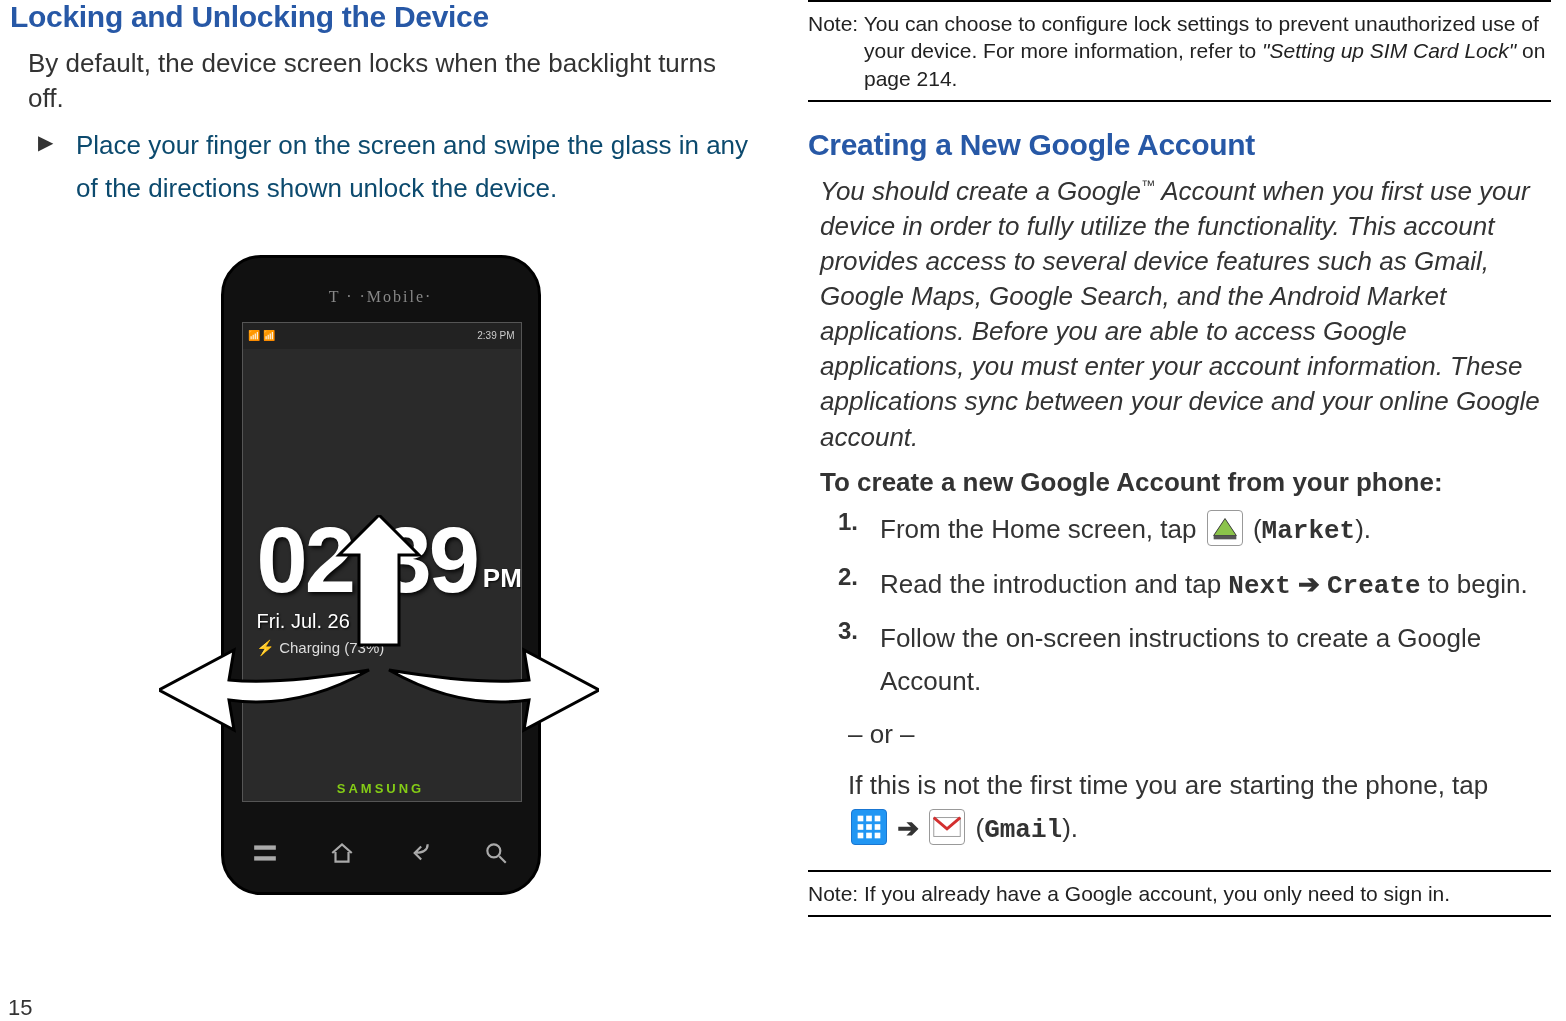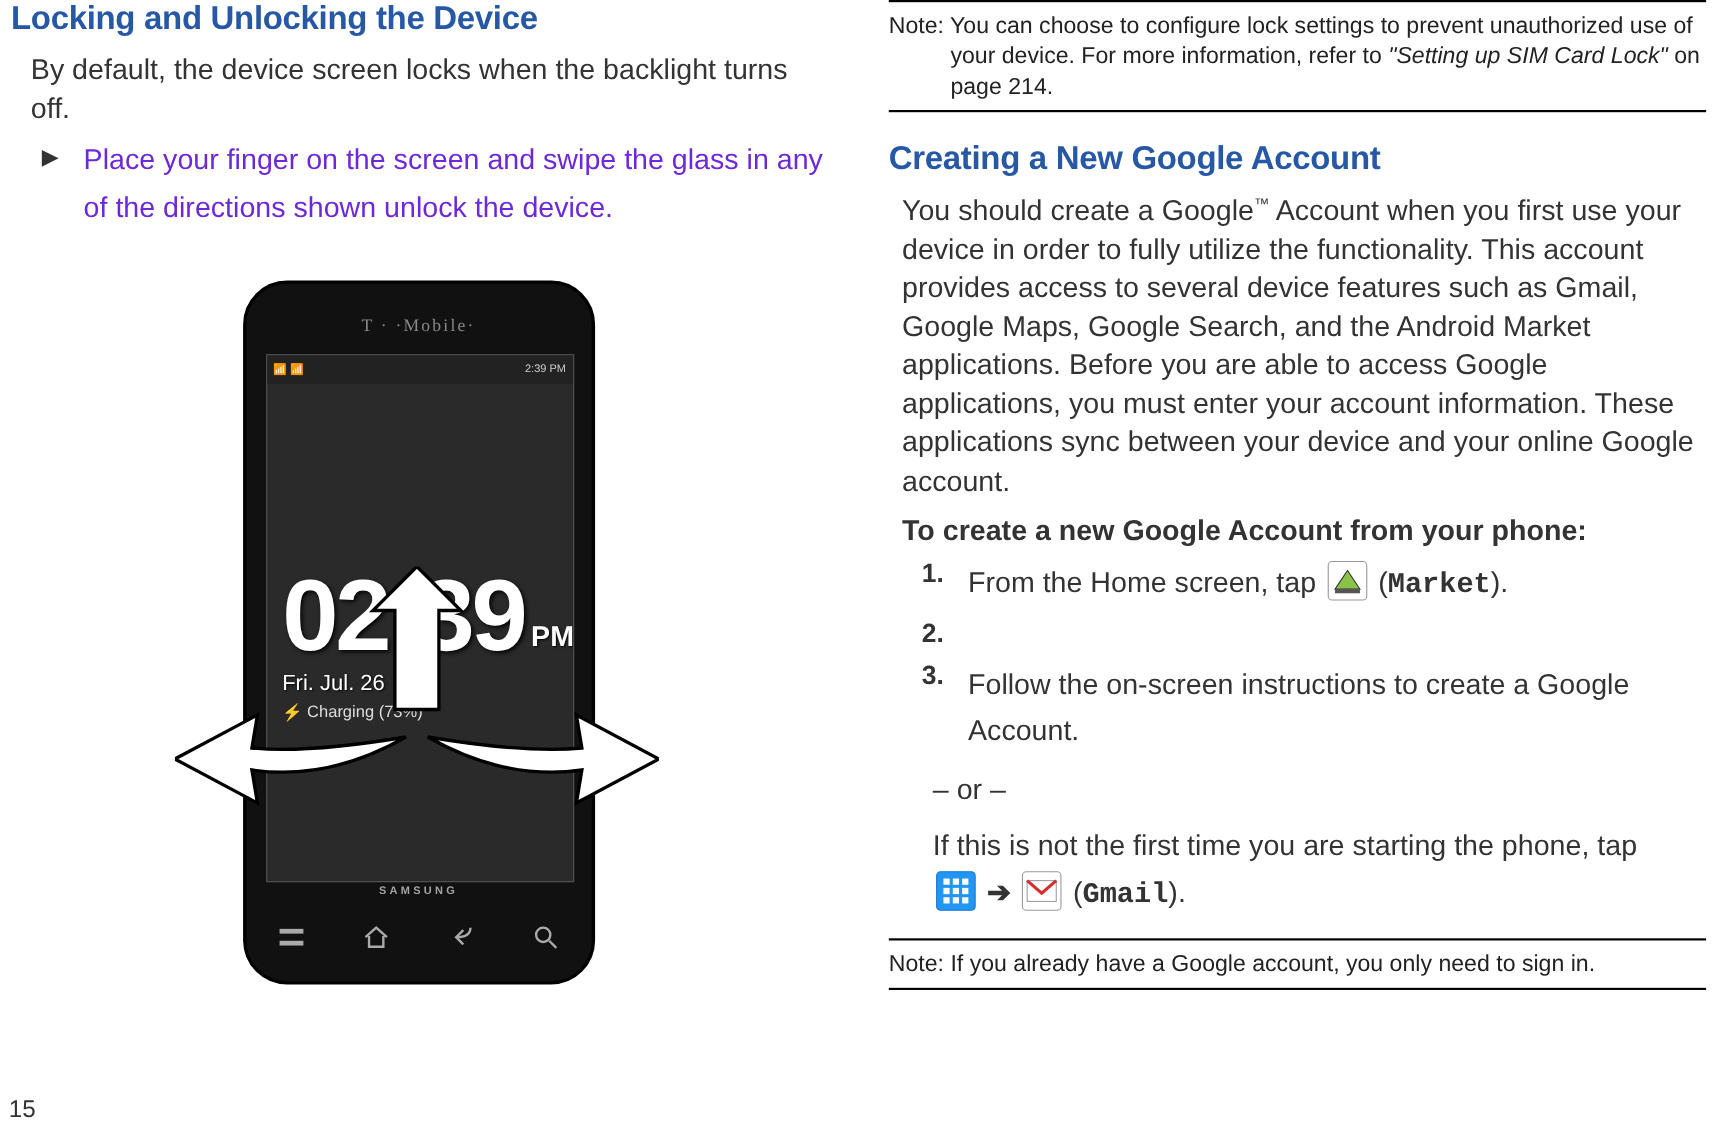--- a/index.html
+++ b/index.html
@@ -29,37 +29,37 @@
     }
     .col-right h2.section-title { margin-top: 26px; }
     p.body {
       font-size: 26px;
       line-height: 1.35;
       color: #333;
       font-stretch: condensed;
       margin-left: 18px;
       margin-bottom: 8px;
     }
-    .col-right p.body { margin-left: 12px; }
+    .col-right p.body { margin-left: 12px; font-style: italic; }
     .indent-item {
       display: flex;
       gap: 20px;
       margin-left: 28px;
       margin-top: 6px;
     }
     .indent-item .marker {
       font-size: 20px;
       padding-top: 6px;
       min-width: 18px;
     }
     .indent-item .txt {
       font-size: 26px;
       line-height: 1.65;
       font-stretch: condensed;
-      color: #6d28d9;
+      color: #0c4a6e;
     }
     .phone-wrap {
       display: flex;
       justify-content: center;
       margin-top: 45px;
     }
     .phone-container { position: relative; width: 420px; height: 660px; }
     .phone-body {
       position: absolute;
       left: 50px; top: 0;
@@ -112,24 +112,24 @@
     .clock-small {
       font-size: 26px;
       font-weight: 700;
       padding-bottom: 8px;
       text-shadow: 1px 1px 2px rgba(0,0,0,0.9);
     }
     .date-row { font-size: 20px; margin-top: 8px; font-weight: 500; text-shadow: 1px 1px 2px rgba(0,0,0,0.9);}
     .charging-row { font-size: 15px; margin-top: 6px; color: #ddd; display:flex; align-items:center; gap:4px;}
     .samsung-brand {
       position: absolute;
-      bottom: 76px; left: 0; right: 0;
+      bottom: 96px; left: 0; right: 0;
       text-align: center;
-      color: #a3a3a3;
-      font-size: 10px;
+      color: #84cc16;
+      font-size: 13px;
       letter-spacing: 3px;
       font-weight: 600;
     }
     .nav-buttons {
       position: absolute;
       bottom: 22px; left: 28px; right: 28px;
       display: flex;
       justify-content: space-between;
       color: #aaa;
     }
@@ -286,20 +286,23 @@
       <span class="num">1.</span>
       <span class="step-body">
         <span>From the Home screen, tap </span><span class="icon-box icon-market"><svg viewBox="0 0 36 36">
               <path d="M6 26 L18 8 L30 26 Z" fill="#8bc34a" stroke="#333" stroke-width="1"></path>
               <rect x="6" y="26" width="24" height="4" fill="#555"></rect>
             </svg></span><span> (</span><span class="inline-bold">Market</span><span>).</span>
       </span>
     </li>
     <li>
       <span class="num">2.</span>
+      <span class="step-body">
+        <span>Read the introduction and tap </span><span class="inline-bold">Next</span><span class="arrow-sep"> ➔ </span><span class="inline-bold">Create</span><span> to begin.</span>
+      </span>
     </li>
     <li>
       <span class="num">3.</span>
       <span class="step-body">Follow the on-screen instructions to create a Google Account.</span>
     </li>
   </ol>
 
   <p class="step-sub">– or –</p>
   <p class="step-sub">
     <span>If this is not the first time you are starting the phone, tap </span><br>

